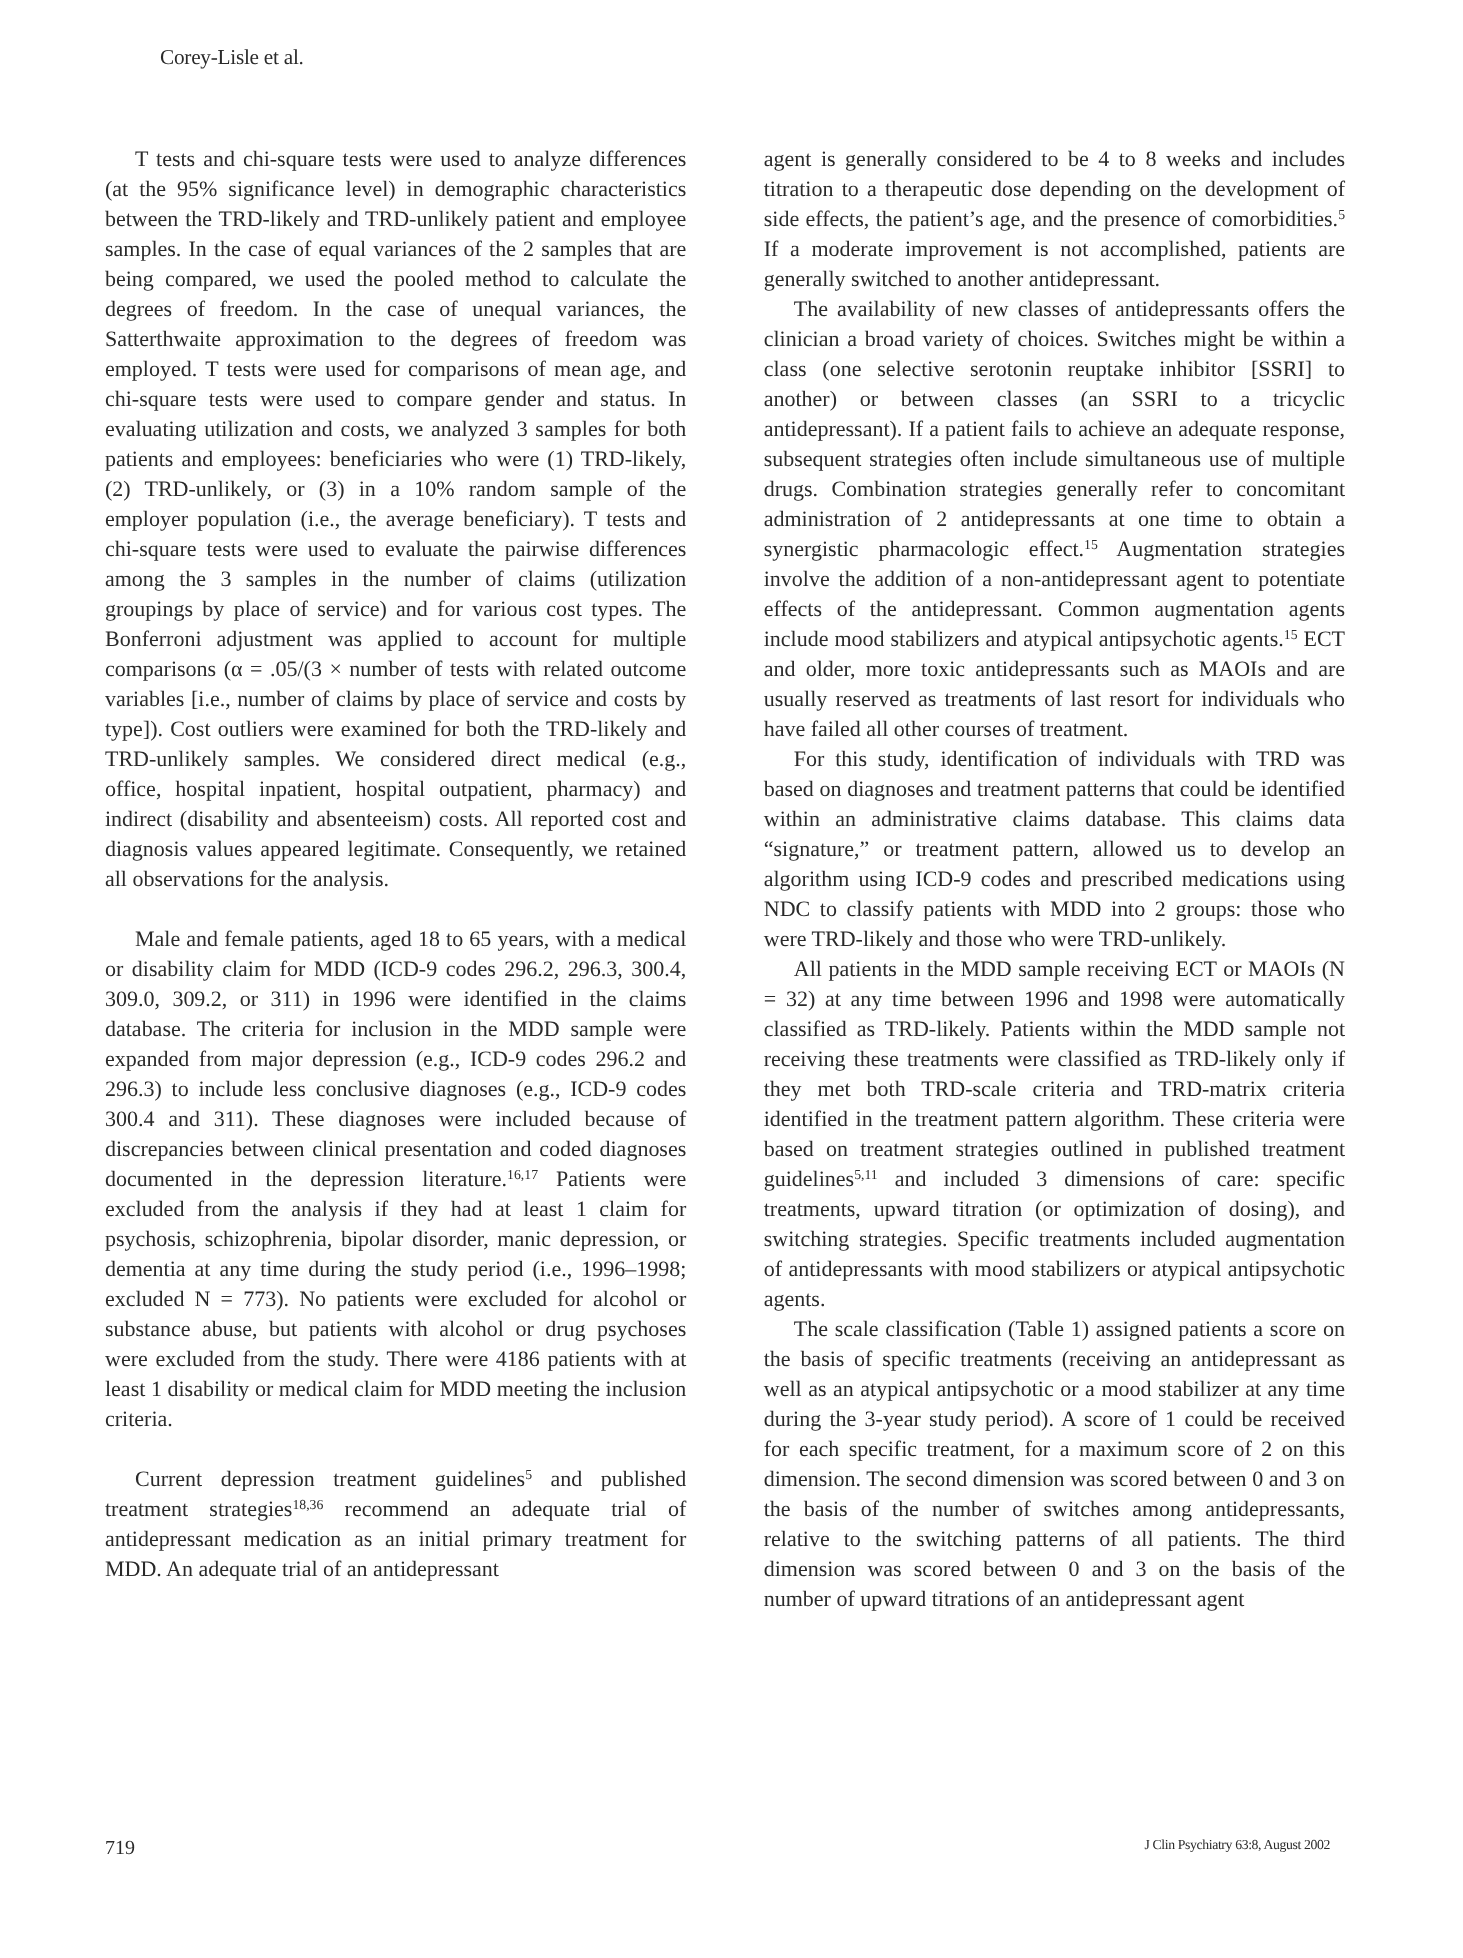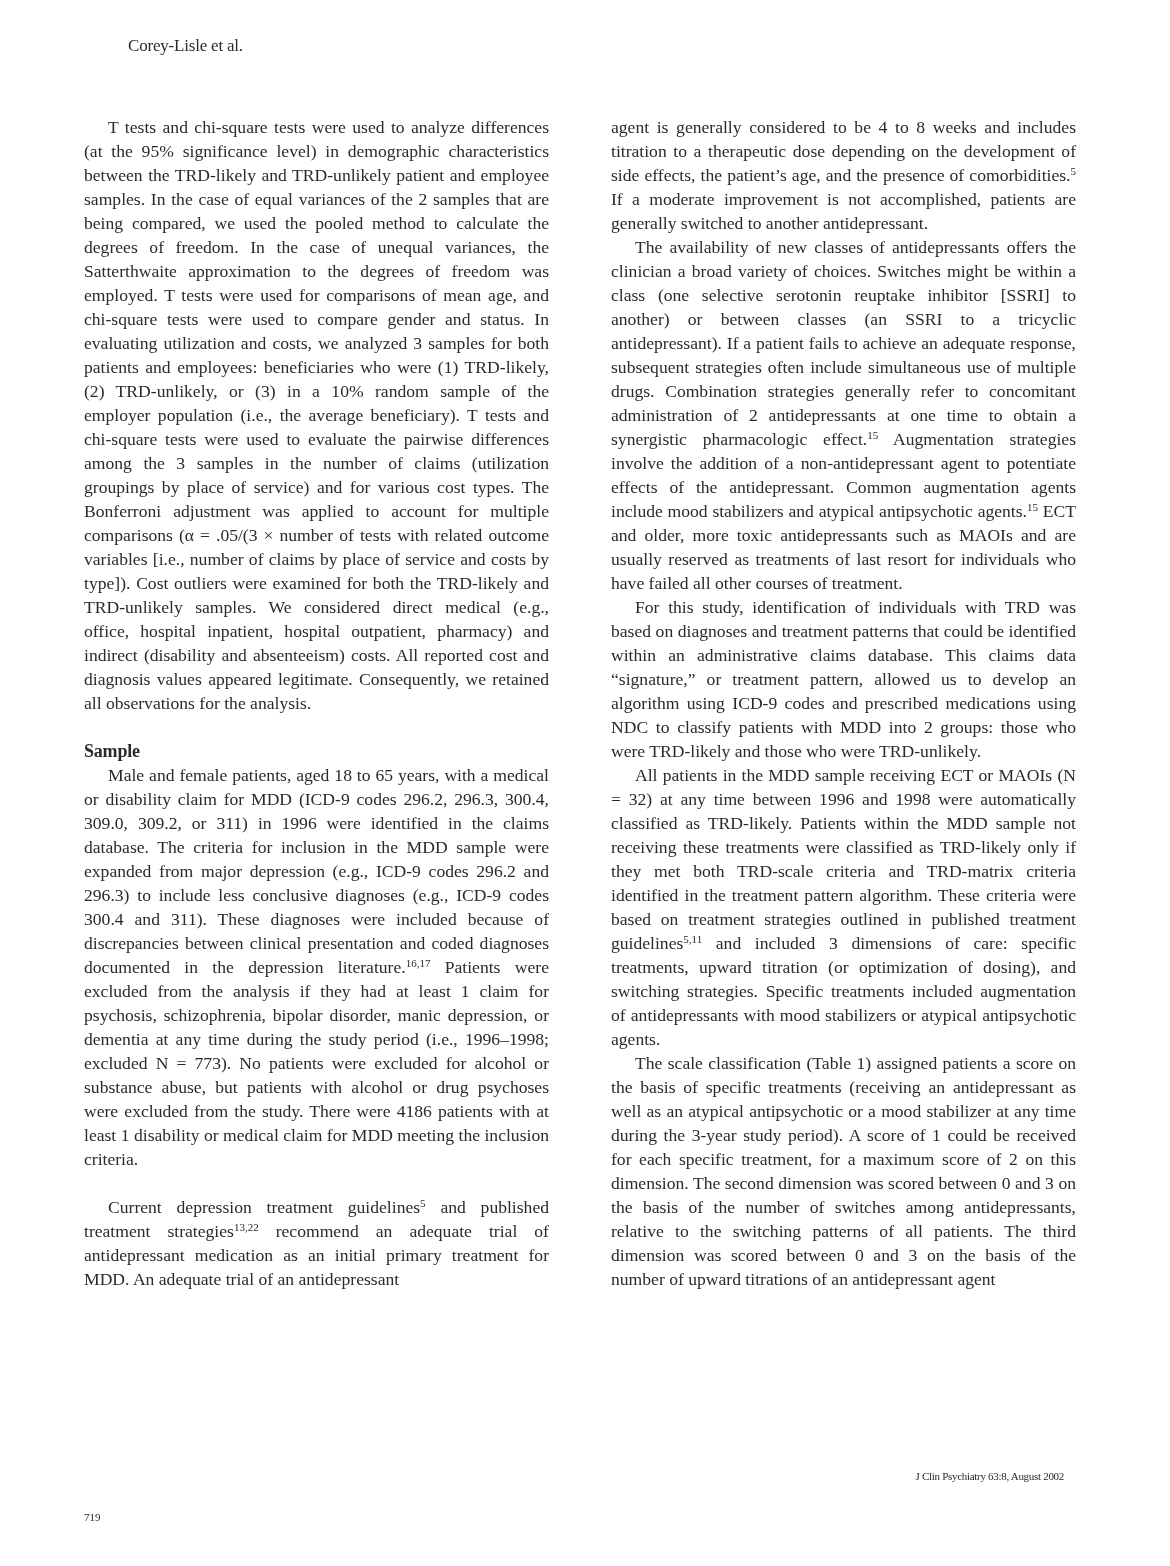--- a/index.html
+++ b/index.html
@@ -21,44 +21,43 @@
   .col-right { left: 599px; top: 115px; margin-left: 12px; }
   .heading {
     font-weight: bold; font-size: 18px; margin: 0; line-height: 24px;
     letter-spacing: -0.2px;
   }
   .para { margin: 0; text-indent: 24px; }
   .para.no-indent { text-indent: 0; }
   .section { margin-bottom: 24px; }
   sup { font-size: 11px; line-height: 0; vertical-align: 6px; }
   .page-number {
-    position: absolute; left: 84px; top: 1470px; font-size: 11px; margin-top: 41px;
+    position: absolute; left: 84px; top: 1470px; font-size: 16px;
   }
   .journal-ref {
     position: absolute; right: 106px; top: 1470px; font-size: 11px;
     letter-spacing: -0.3px;
   }
 </style>
 </head>
 <body>
 
 <div class="running-head">Corey-Lisle et al.</div>
 
 <div class="column col-left">
   <div class="section">
     <p class="para">T tests and chi-square tests were used to analyze differences (at the 95% significance level) in demographic characteristics between the TRD-likely and TRD-unlikely patient and employee samples. In the case of equal variances of the 2 samples that are being compared, we used the pooled method to calculate the degrees of freedom. In the case of unequal variances, the Satterthwaite approximation to the degrees of freedom was employed. T tests were used for comparisons of mean age, and chi-square tests were used to compare gender and status. In evaluating utilization and costs, we analyzed 3 samples for both patients and employees: beneficiaries who were (1) TRD-likely, (2) TRD-unlikely, or (3) in a 10% random sample of the employer population (i.e., the average beneficiary). T tests and chi-square tests were used to evaluate the pairwise differences among the 3 samples in the number of claims (utilization groupings by place of service) and for various cost types. The Bonferroni adjustment was applied to account for multiple comparisons (α = .05/(3 × number of tests with related outcome variables [i.e., number of claims by place of service and costs by type]). Cost outliers were examined for both the TRD-likely and TRD-unlikely samples. We considered direct medical (e.g., office, hospital inpatient, hospital outpatient, pharmacy) and indirect (disability and absenteeism) costs. All reported cost and diagnosis values appeared legitimate. Consequently, we retained all observations for the analysis.</p>
   </div>
 
   <div class="section">
-    <h3 class="heading">Sample</h3>
     <p class="para"><span>Male and female patients, aged 18 to 65 years, with a medical or disability claim for MDD (ICD-9 codes 296.2, 296.3, 300.4, 309.0, 309.2, or 311) in 1996 were identified in the claims database. The criteria for inclusion in the MDD sample were expanded from major depression (e.g., ICD-9 codes 296.2 and 296.3) to include less conclusive diagnoses (e.g., ICD-9 codes 300.4 and 311). These diagnoses were included because of discrepancies between clinical presentation and coded diagnoses documented in the depression literature.</span><sup>16,17</sup><span> Patients were excluded from the analysis if they had at least 1 claim for psychosis, schizophrenia, bipolar disorder, manic depression, or dementia at any time during the study period (i.e., 1996–1998; excluded N = 773). No patients were excluded for alcohol or substance abuse, but patients with alcohol or drug psychoses were excluded from the study. There were 4186 patients with at least 1 disability or medical claim for MDD meeting the inclusion criteria.</span></p>
   </div>
 
   <div class="section">
-    <p class="para"><span>Current depression treatment guidelines</span><sup>5</sup><span> and published treatment strategies</span><sup>13,22</sup><span> recommend an adequate trial of antidepressant medication as an initial primary treatment for MDD. An adequate trial of an antidepressant</span></p>
+    <p class="para"><span>Current depression treatment guidelines</span><sup>5</sup><span> and published treatment strategies</span><sup>18,36</sup><span> recommend an adequate trial of antidepressant medication as an initial primary treatment for MDD. An adequate trial of an antidepressant</span></p>
   </div>
 </div>
 
 <div class="column col-right">
   <p class="para no-indent"><span>agent is generally considered to be 4 to 8 weeks and includes titration to a therapeutic dose depending on the development of side effects, the patient’s age, and the presence of comorbidities.</span><sup>5</sup><span> If a moderate improvement is not accomplished, patients are generally switched to another antidepressant.</span></p>
   <p class="para"><span>The availability of new classes of antidepressants offers the clinician a broad variety of choices. Switches might be within a class (one selective serotonin reuptake inhibitor [SSRI] to another) or between classes (an SSRI to a tricyclic antidepressant). If a patient fails to achieve an adequate response, subsequent strategies often include simultaneous use of multiple drugs. Combination strategies generally refer to concomitant administration of 2 antidepressants at one time to obtain a synergistic pharmacologic effect.</span><sup>15</sup><span> Augmentation strategies involve the addition of a non-antidepressant agent to potentiate effects of the antidepressant. Common augmentation agents include mood stabilizers and atypical antipsychotic agents.</span><sup>15</sup><span> ECT and older, more toxic antidepressants such as MAOIs and are usually reserved as treatments of last resort for individuals who have failed all other courses of treatment.</span></p>
   <p class="para">For this study, identification of individuals with TRD was based on diagnoses and treatment patterns that could be identified within an administrative claims database. This claims data “signature,” or treatment pattern, allowed us to develop an algorithm using ICD-9 codes and prescribed medications using NDC to classify patients with MDD into 2 groups: those who were TRD-likely and those who were TRD-unlikely.</p>
   <p class="para"><span>All patients in the MDD sample receiving ECT or MAOIs (N = 32) at any time between 1996 and 1998 were automatically classified as TRD-likely. Patients within the MDD sample not receiving these treatments were classified as TRD-likely only if they met both TRD-scale criteria and TRD-matrix criteria identified in the treatment pattern algorithm. These criteria were based on treatment strategies outlined in published treatment guidelines</span><sup>5,11</sup><span> and included 3 dimensions of care: specific treatments, upward titration (or optimization of dosing), and switching strategies. Specific treatments included augmentation of antidepressants with mood stabilizers or atypical antipsychotic agents.</span></p>
   <p class="para">The scale classification (Table 1) assigned patients a score on the basis of specific treatments (receiving an antidepressant as well as an atypical antipsychotic or a mood stabilizer at any time during the 3-year study period). A score of 1 could be received for each specific treatment, for a maximum score of 2 on this dimension. The second dimension was scored between 0 and 3 on the basis of the number of switches among antidepressants, relative to the switching patterns of all patients. The third dimension was scored between 0 and 3 on the basis of the number of upward titrations of an antidepressant agent</p>
 </div>

